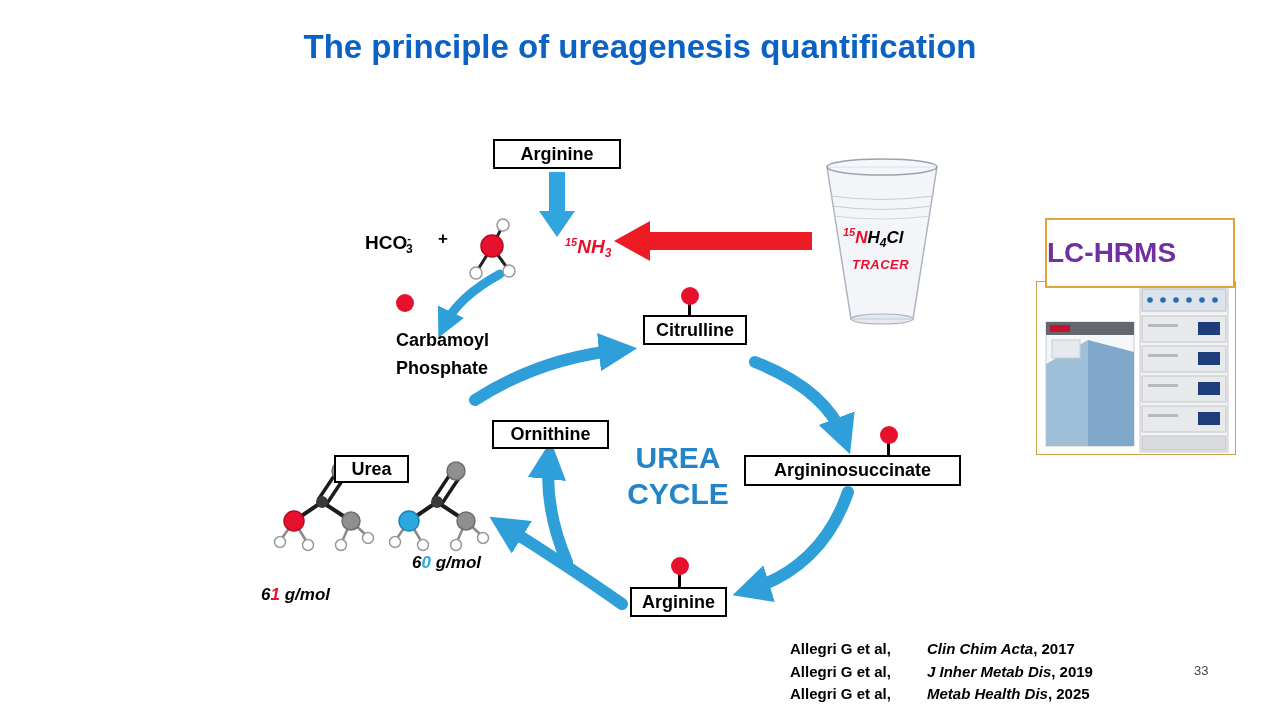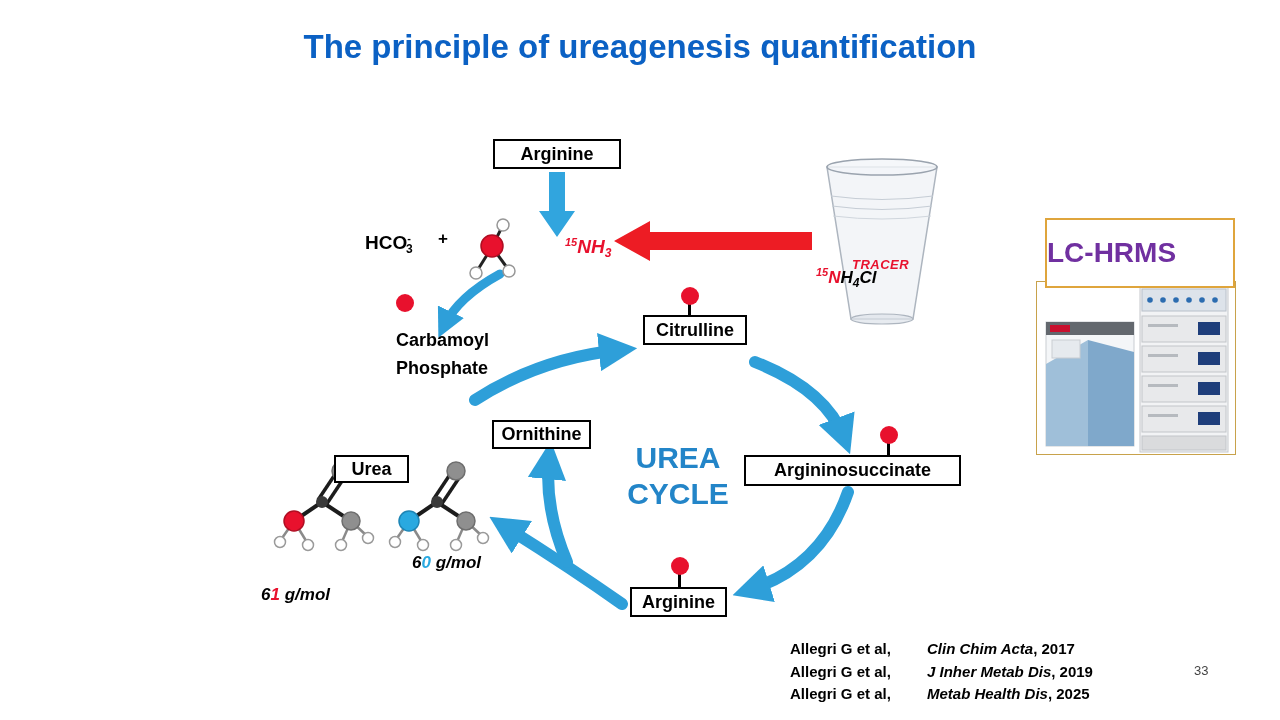--- a/index.html
+++ b/index.html
@@ -21,22 +21,22 @@
   .blue { color:#29A9E0; }
   .it { font-style:italic;margin-left:32px; }
   .cycle-title { position:absolute; left:595px; top:440px; width:166px; text-align:center;
                  font-size:30px; line-height:36px; font-weight:bold; color:#2385C8; z-index:2; }
   .mass { position:absolute; font-size:17px; font-weight:bold; font-style:italic; color:#000; z-index:3; }
   .lchrms-label { position:absolute; left:1045px; top:218px; width:190px; height:70px;
                   border:2.5px solid #DFA53C; background:#fff; display:flex; align-items:center;
                   justify-content:flex-start; font-size:28px; font-weight:bold; color:#7030A0; z-index:3; }
   .instr-frame { position:absolute; left:1036px; top:281px; width:200px; height:174px;
                  border:1.5px solid #C8A24B; background:transparent; z-index:2; }
-  .cup-label { position:absolute; left:816px; top:226px; font-size:17px; font-weight:bold;
-               font-style:italic; z-index:3;margin-top:40px; }
+  .cup-label { position:absolute; left:843px; top:226px; font-size:17px; font-weight:bold;
+               font-style:italic; z-index:3; }
   .tracer-caption { position:absolute; left:852px; top:257px; font-size:13px; font-weight:bold;
                     font-style:italic; letter-spacing:0.5px; color:#E8112D; z-index:3; }
   .citations { position:absolute; left:790px; top:638px; font-size:15px; font-weight:bold;
                color:#000; line-height:22.5px; z-index:3; }
   .pagenum { position:absolute; left:1194px; top:663px; font-size:13px; color:#444; z-index:3;text-align:center; }
   .arc { fill:none; stroke:#2E9FD9; stroke-width:12; stroke-linecap:round; }
   .arc.thin { stroke-width:9; }
 </style>
 </head>
 <body>
@@ -150,21 +150,21 @@
   </svg>
 
   <div class="title">The principle of ureagenesis quantification</div>
 
   <div class="node" style="left:493px; top:139px; width:128px; height:30px;">
     <span>Arginine</span>
   </div>
   <div class="node" style="left:643px; top:315px; width:104px; height:30px;">
     <span>Citrulline</span>
   </div>
-  <div class="node" style="left:492px; top:420px; width:99px; height:29px;">
+  <div class="node" style="left:492px; top:420px; width:117px; height:29px;">
     <span>Ornithine</span>
   </div>
   <div class="node" style="left:744px; top:455px; width:217px; height:31px;">
     <span>Argininosuccinate</span>
   </div>
   <div class="node" style="left:630px; top:587px; width:97px; height:30px;">
     <span>Arginine</span>
   </div>
   <div class="node" style="left:334px; top:455px; width:75px; height:28px;">
     <span>Urea</span>

